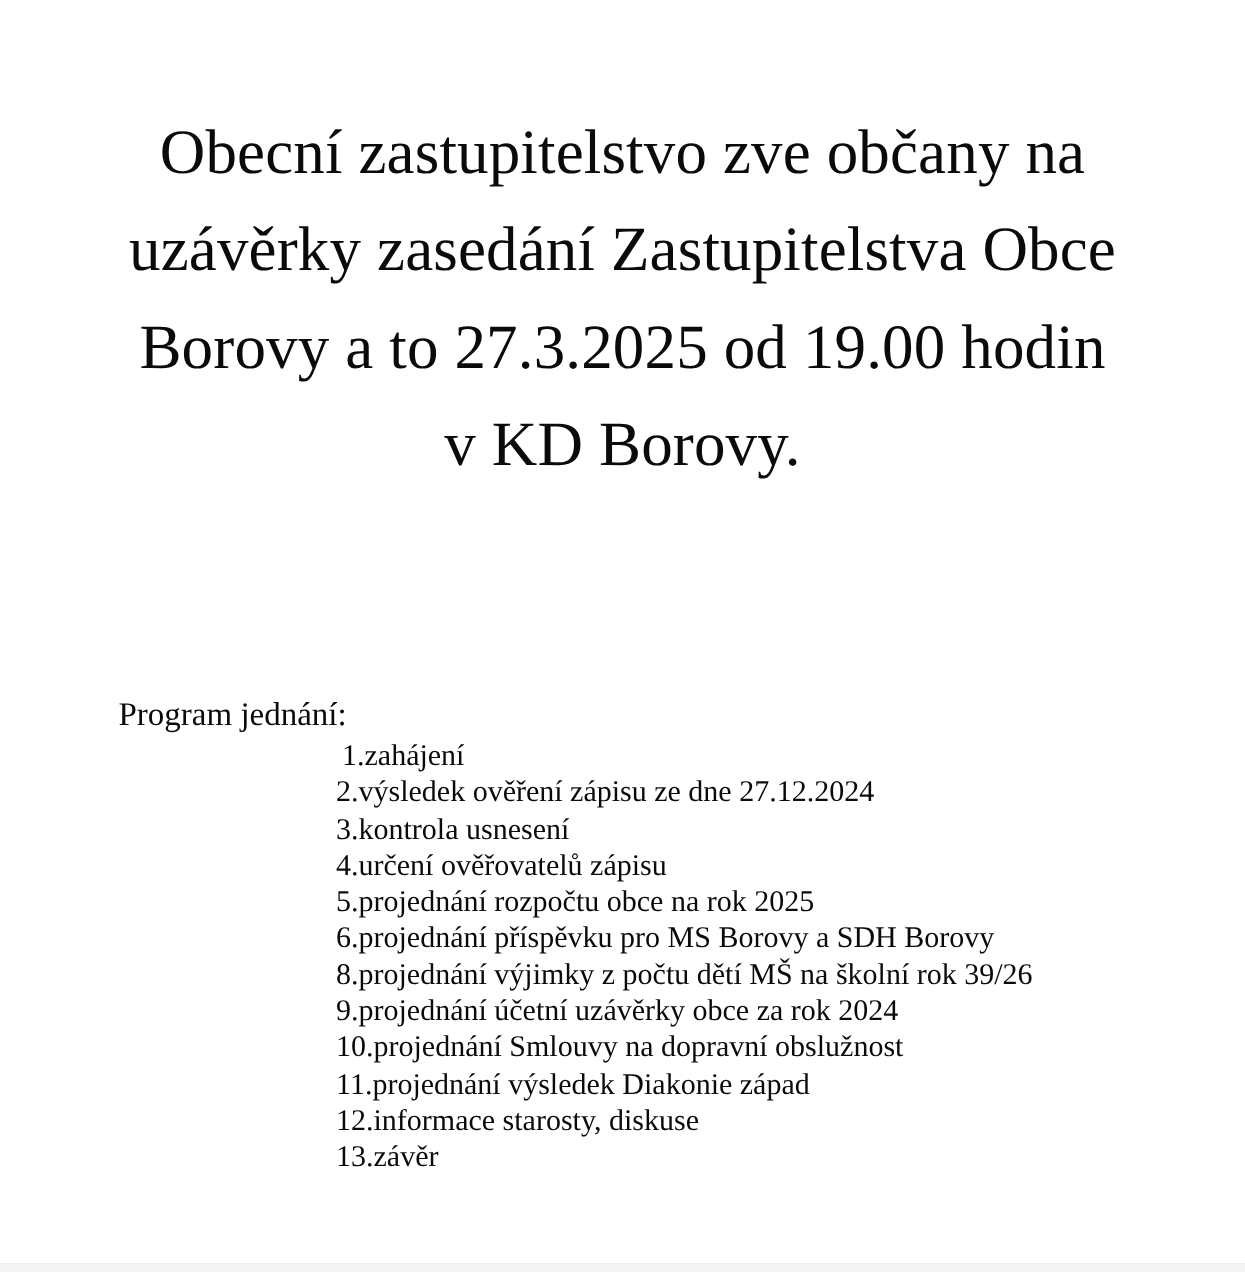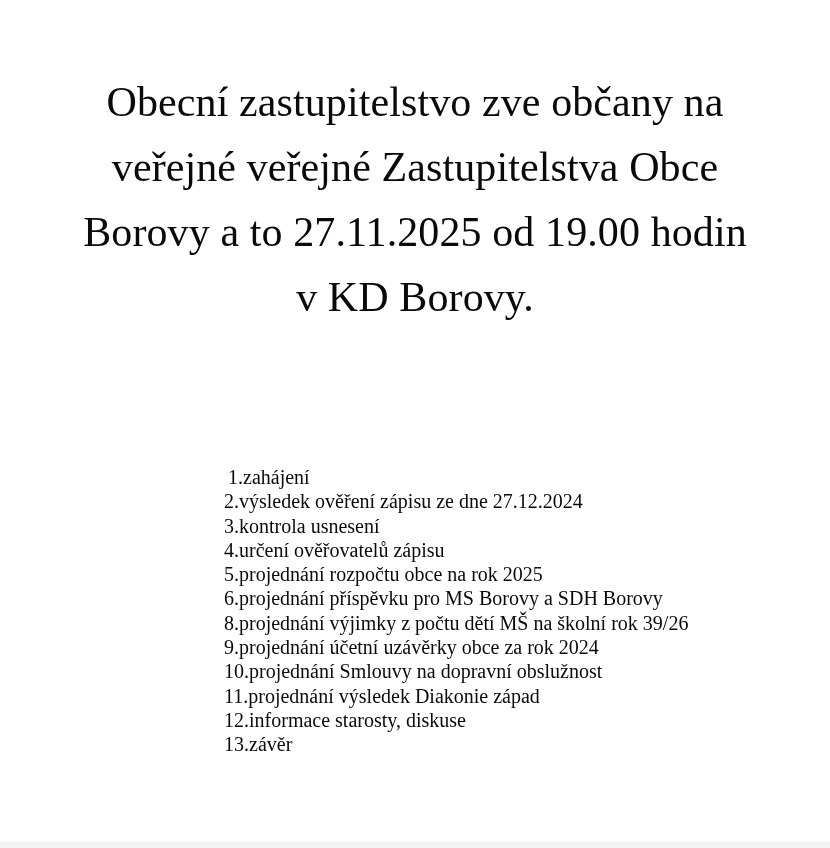--- a/index.html
+++ b/index.html
@@ -93,26 +93,27 @@
     border-top: 1px solid #efefef;
   }
 </style>
 </head>
 <body>
 
 <div class="page">
 
   <div class="notice-heading">
     <span class="hline">Obecní zastupitelstvo zve občany na</span>
-    <span class="hline">veřejné veřejné Zastupitelstva Obce</span>
-    <span class="hline">Borovy a to 27.11.2025 od 19.00 hodin</span>
+    <span class="hline">uzávěrky zasedání Zastupitelstva Obce</span>
+    <span class="hline">Borovy a to 27.3.2025 od 19.00 hodin</span>
     <span class="hline">v KD Borovy.</span>
   </div>
 
   <div class="program-section">
+    <div class="program-label">Program jednání:</div>
 
     <ul class="agenda-list">
       <li class="agenda-item first-indent">
         <span class="agenda-num">1.</span><span class="agenda-text">zahájení</span>
       </li>
       <li class="agenda-item">
         <span class="agenda-num">2.</span><span class="agenda-text">výsledek ověření zápisu ze dne 27.12.2024</span>
       </li>
       <li class="agenda-item">
         <span class="agenda-num">3.</span><span class="agenda-text">kontrola usnesení</span>

